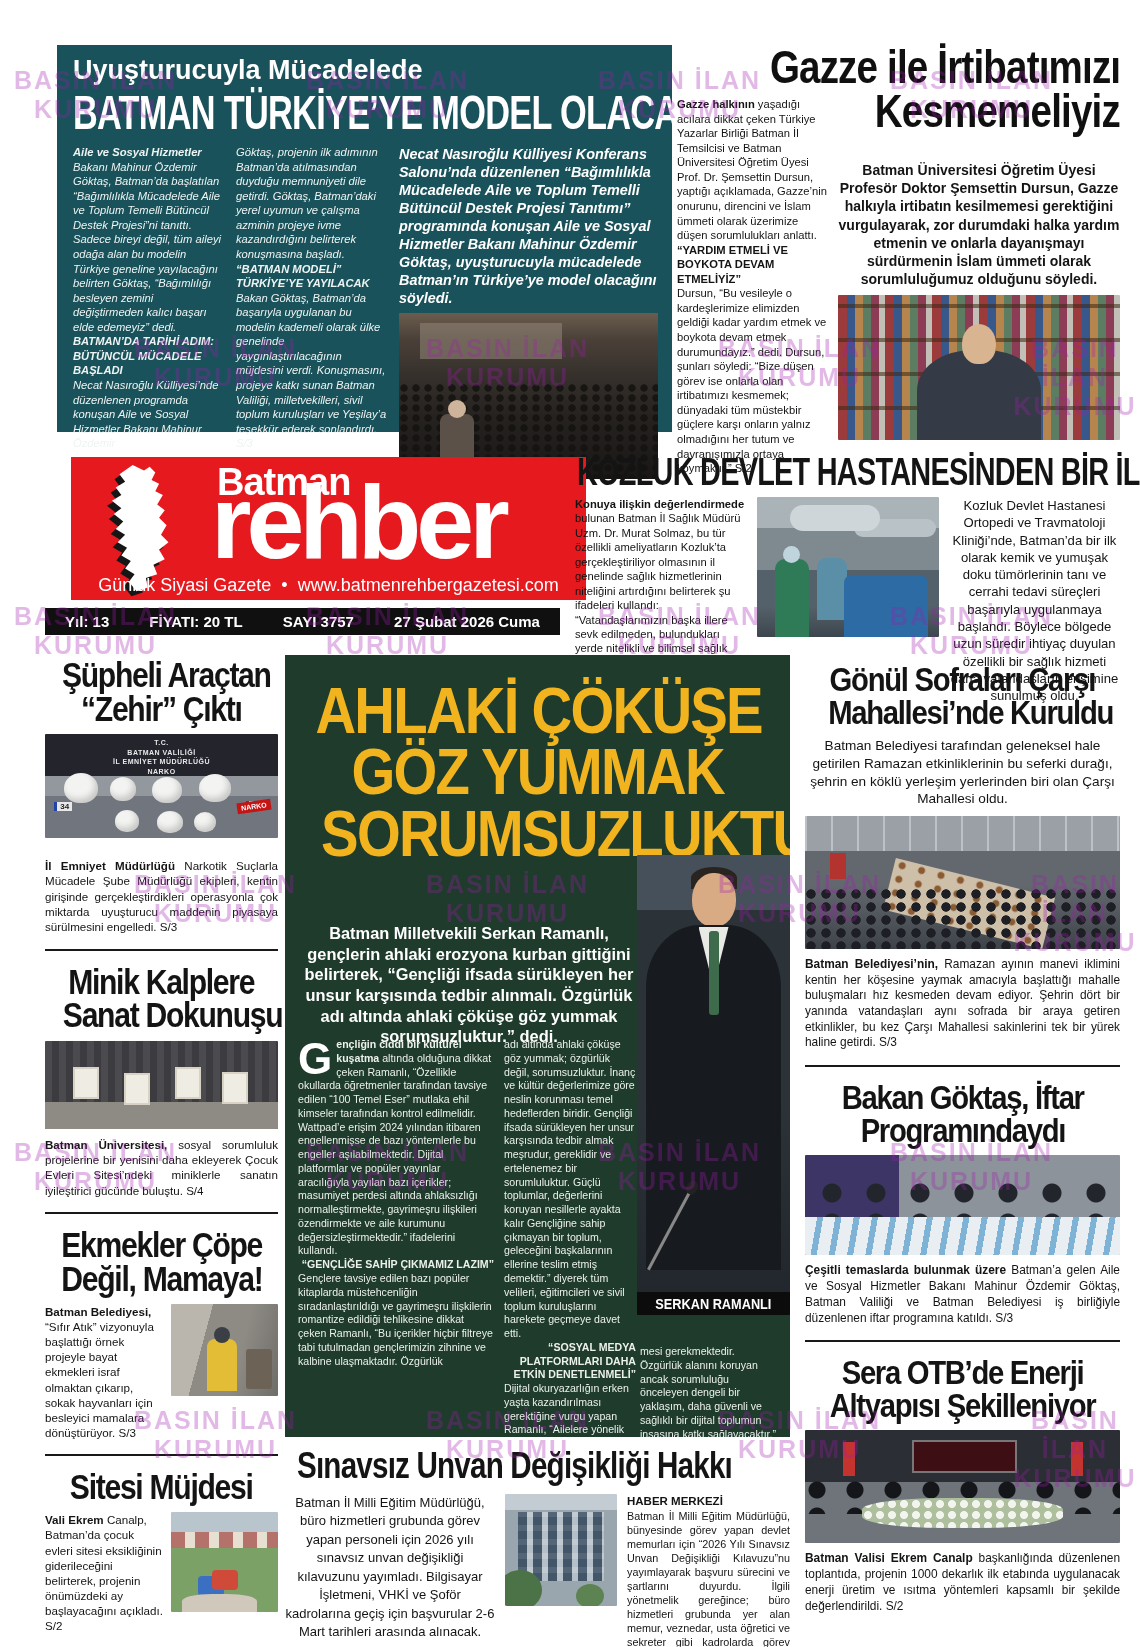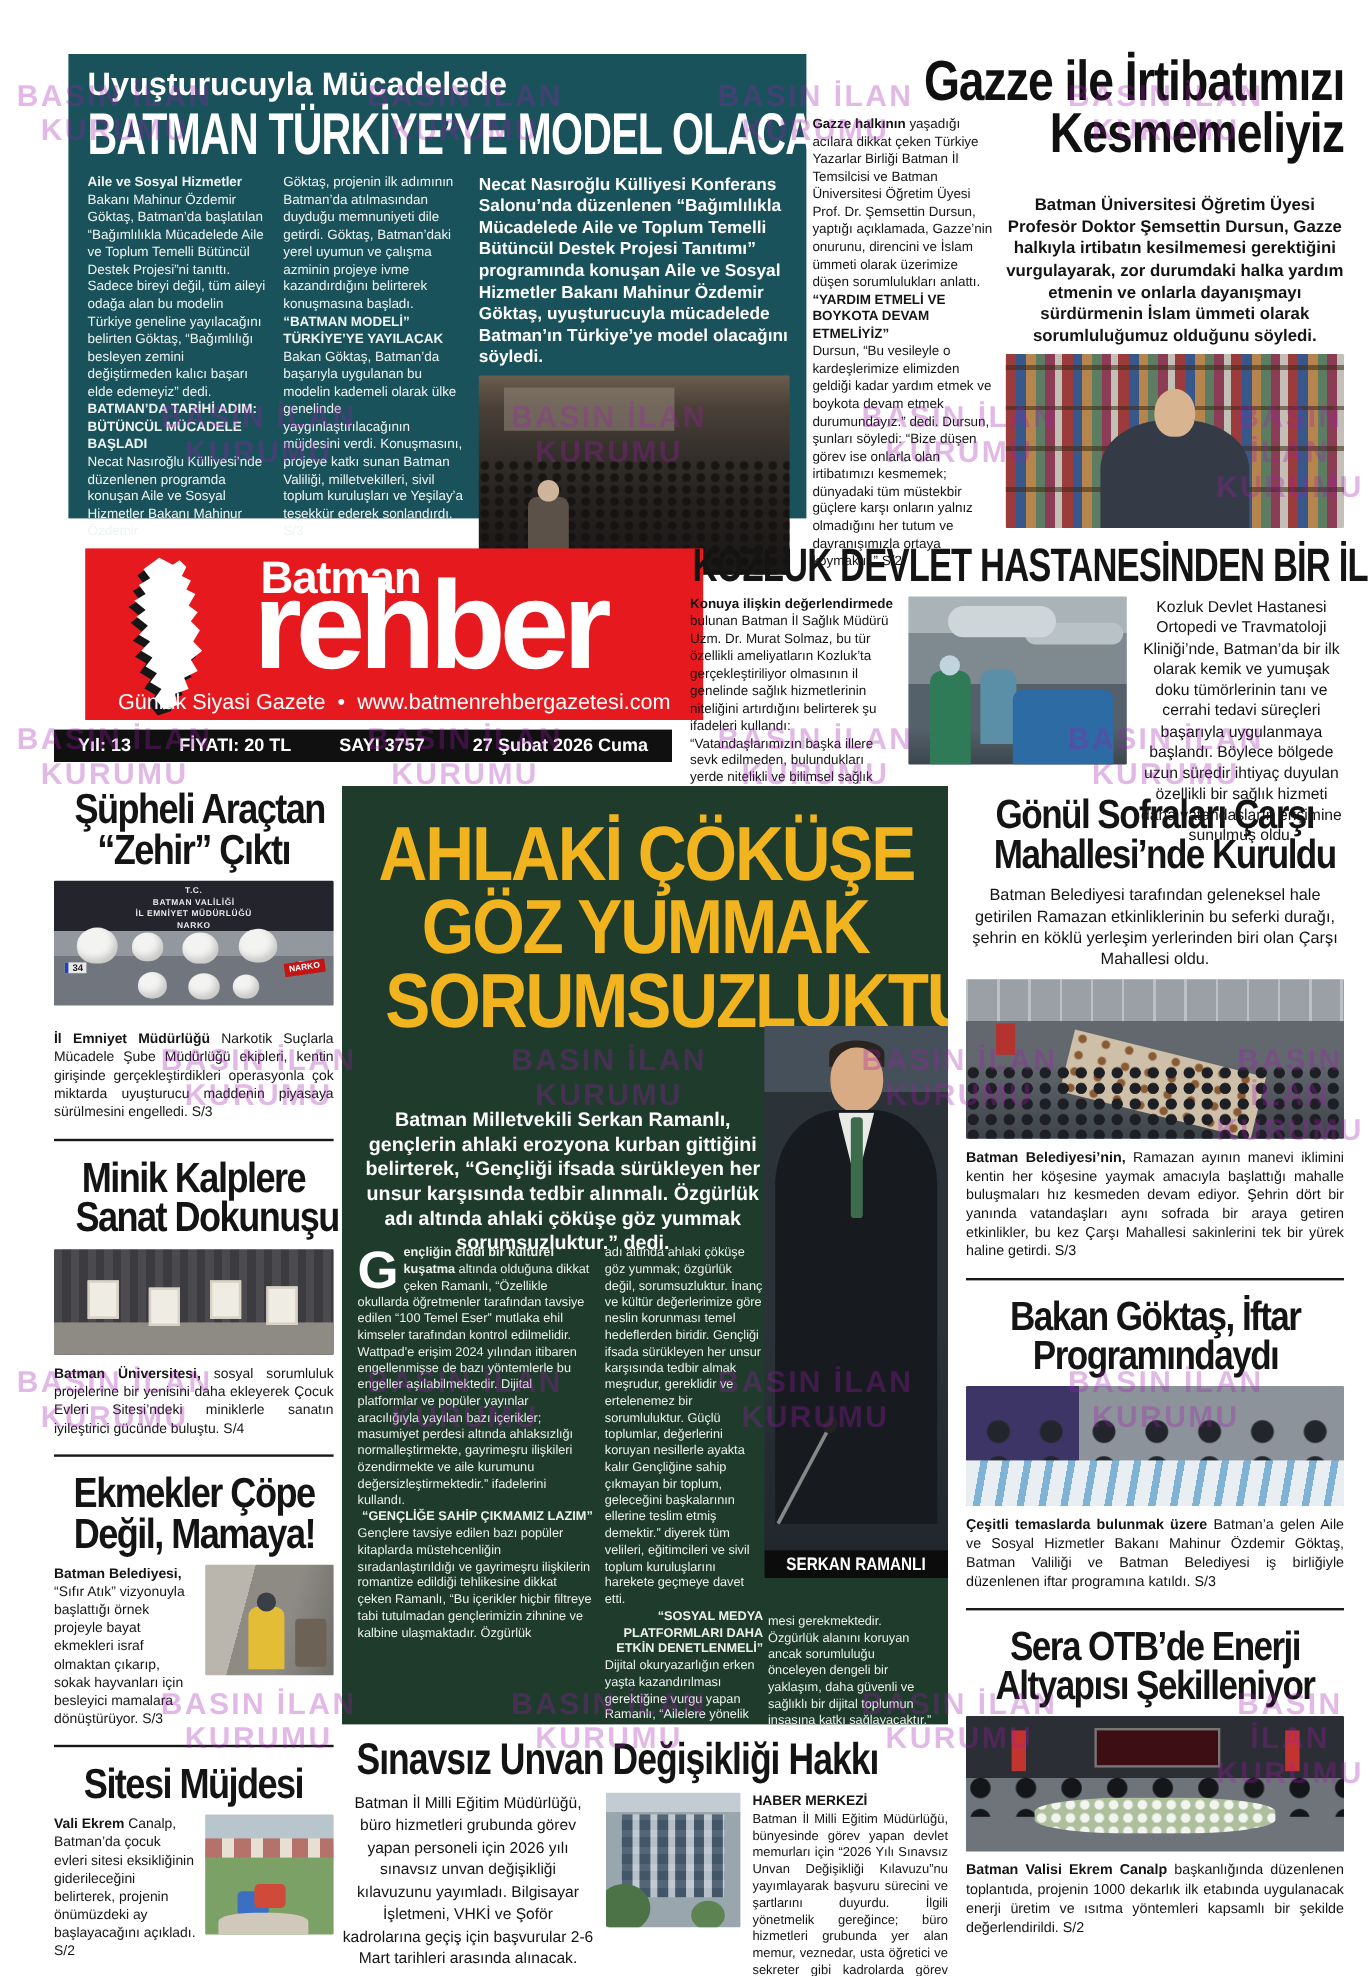--- a/index.html
+++ b/index.html
@@ -15,21 +15,21 @@
   .chead{display:block;font-weight:700;text-align:right;}
   .cond{display:inline-block;white-space:nowrap;}
   .photo{position:relative;overflow:hidden;border-radius:1px;}
   .rule{border:none;border-top:2px solid #191919;margin:14px 0;}
   .jtext{font-size:11.6px;line-height:1.32;text-align:justify;}
   
   .teal{position:absolute;left:45px;top:45px;width:615px;height:387px;background:#19525a;color:#eef4f3;z-index:2;margin-left:12px;}
   .teal .kicker{font-size:27px;font-weight:700;margin:10px 0 0 16px;color:#fff;}
   .teal .bigh{margin:2px 0 4px 16px;font-size:49px;font-weight:700;color:#fff;line-height:1;}
   .teal .bigh .cond{transform:scaleX(.70);transform-origin:left center;letter-spacing:-1px;}
-  .teal-cols{display:flex;gap:11px;padding:4px 14px 0 16px;}
+  .teal-cols{display:flex;gap:11px;padding:4px 14px 0 16px;font-style:italic;}
   .teal-col{width:152px;font-size:11.2px;line-height:1.30;}
   .teal-col3{flex:1;display:flex;flex-direction:column;}
   .teal-lede{font-size:14.4px;font-weight:700;line-height:1.25;color:#fff;text-align:left;}
   .ph-conference{width:100%;height:166px;margin-top:6px;
     background:linear-gradient(180deg,#6b5d4e 0%,#4a4038 16%,#35302b 38%,#262220 62%,#191716 100%);}
   .ph-conference .crowd{position:absolute;left:0;right:0;bottom:0;height:58%;
     background-image:radial-gradient(circle at 5px 5px,#141210 3.4px,rgba(0,0,0,0) 4px);background-size:12px 10px;opacity:.85;}
   .ph-conference .screen{position:absolute;left:8%;top:6%;width:55%;height:22%;background:#8f8274;opacity:.6;}
   .spk{position:absolute;left:16%;bottom:4%;width:34px;height:58px;background:#5c5148;border-radius:8px 8px 0 0;}
   .spk::before{content:"";position:absolute;left:8px;top:-14px;width:18px;height:18px;border-radius:50%;background:#cdb49a;}

